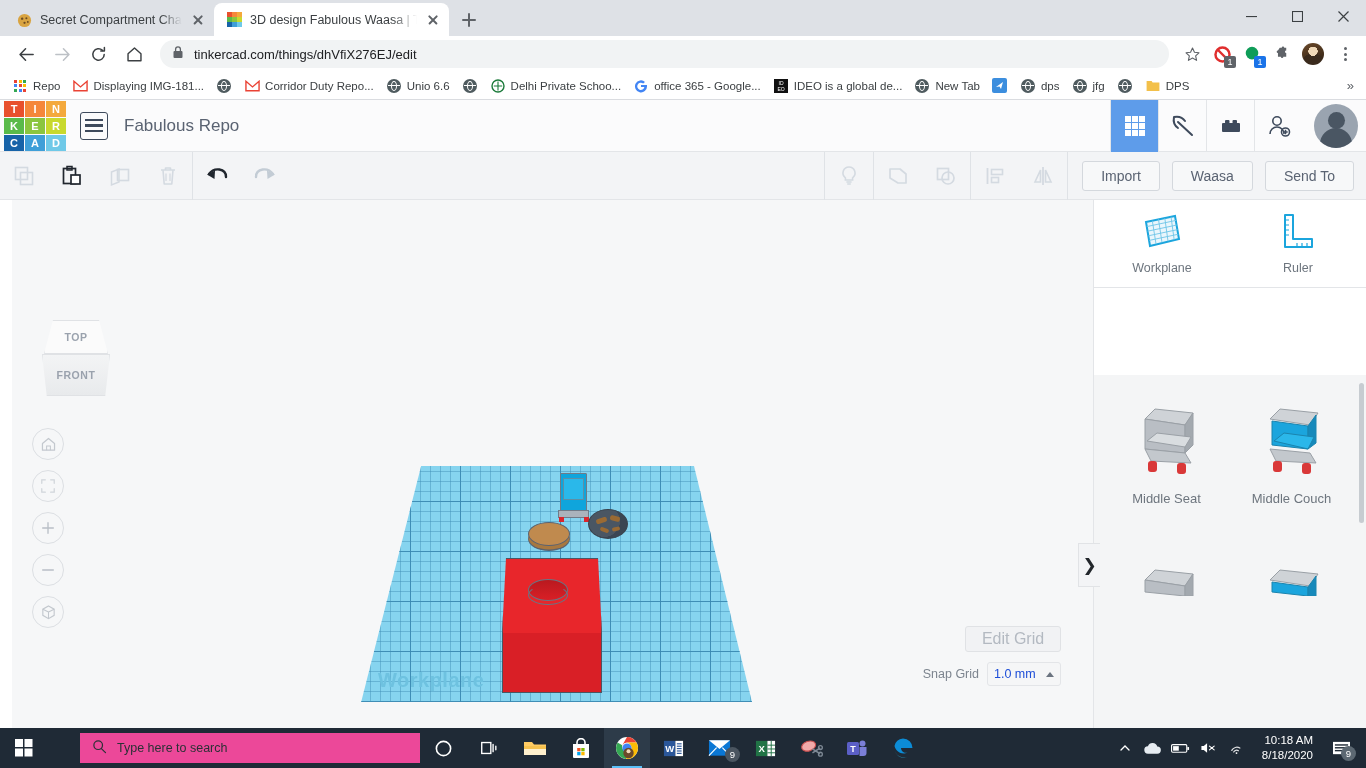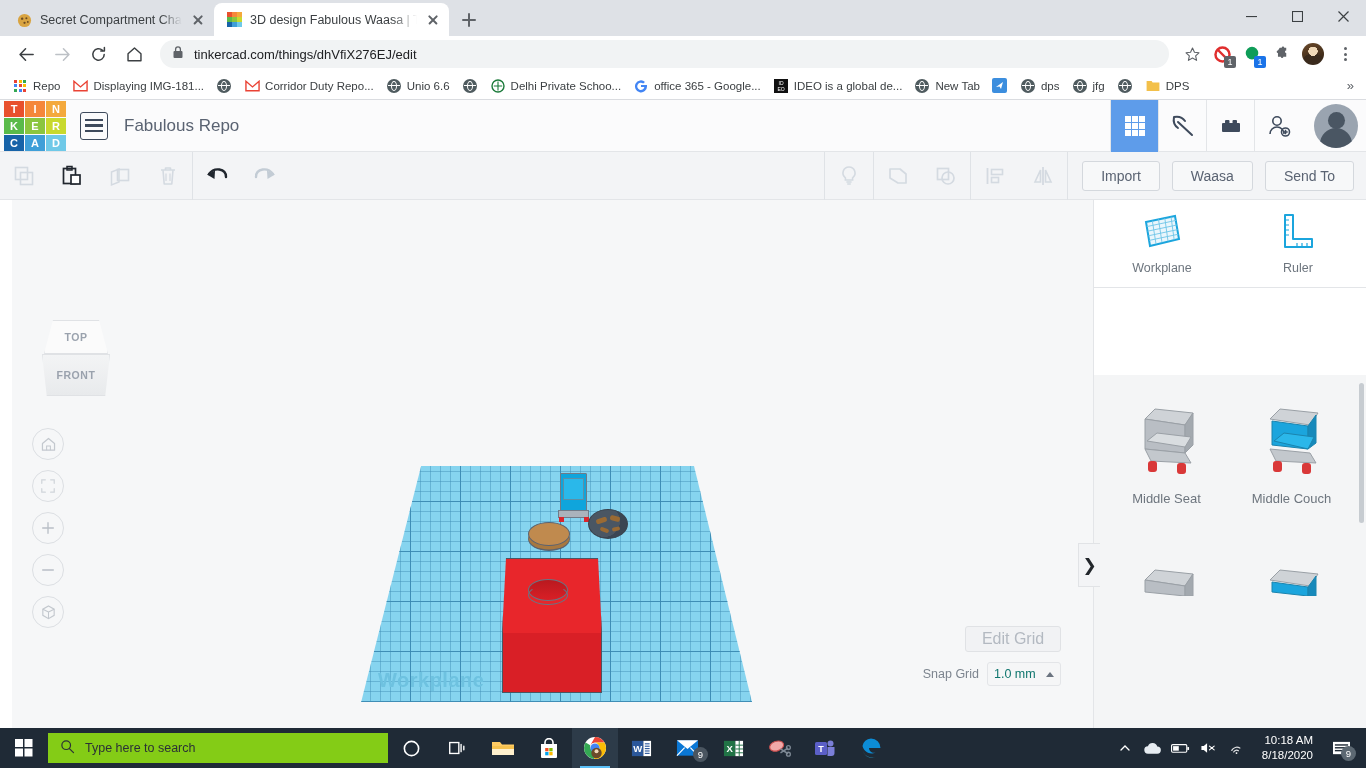--- a/index.html
+++ b/index.html
@@ -231,21 +231,21 @@
     position:absolute; right:36px; bottom:76px; width:96px; height:26px;
     background:#f1f2f4; border:1px solid #e0e2e5; border-radius:3px;
     font-size:16px; color:#b3b9c1; display:flex; align-items:center; justify-content:center; cursor:pointer;
   }
   .snapgrid { position:absolute; right:36px; bottom:42px; display:flex; align-items:center; gap:8px; }
   .snap-label { font-size:12.5px; color:#7d858f; }
   .snap-select {
     width:74px; height:24px; background:#f5f6f7; border:1px solid #e3e5e8; border-radius:3px;
     display:flex; align-items:center; justify-content:space-between; padding:0 6px; cursor:pointer;
   }
-  .snap-val { font-size:12.5px; color:#0f766e; }
+  .snap-val { font-size:12.5px; color:#1d4ed8; }
   .caret-up { width:0;height:0;border-left:4px solid transparent;border-right:4px solid transparent;border-bottom:5px solid #6b7480; }
 
   
   .collapse {
     position:absolute; left:1078px; top:443px; width:22px; height:44px;
     background:#f3f4f6; border:1px solid #e1e3e6; border-right:none;
     display:flex; align-items:center; justify-content:center; cursor:pointer; z-index:5;
   }
   .collapse span { font-size:17px; color:#22262b; line-height:1; }
 
@@ -276,22 +276,22 @@
   .rp-item-label { font-size:13px; color:#6d757e; margin-top:6px; }
   .rp-scroll { position:absolute; right:3px; top:8px; width:5px; height:140px; border-radius:3px; background:#c7ccd1; }
 
   
   .taskbar {
     position:absolute; left:0; top:728px; width:1366px; height:40px;
     background:#1f2a36; display:flex; align-items:center;
   }
   .start { width:48px; height:40px; display:flex; align-items:center; justify-content:center; cursor:pointer; }
   .tb-search {
-    width:340px; height:30px; background:#84cc16; display:flex; align-items:center;
-    gap:10px; padding:0 12px; cursor:text;
+    width:340px; height:30px; background:#ec4899; display:flex; align-items:center;
+    gap:10px; padding:0 12px; cursor:text;margin-left:32px;
   }
   .tb-search-text { font-size:12.5px; color:#2b3136; }
   .tb-ico { width:46px; height:40px; display:flex; align-items:center; justify-content:center; position:relative; cursor:pointer; }
   .tb-ico.active { background:#2d3b49; }
   .tb-ico.active::after { content:""; position:absolute; left:8px; right:8px; bottom:0; height:2.5px; background:#5bc0f8; }
   .tray { margin-left:auto; display:flex; align-items:center; gap:2px; padding-right:9px; }
   .tray-ico { width:26px; height:40px; display:flex; align-items:center; justify-content:center; cursor:pointer; }
   .clock { display:flex; flex-direction:column; align-items:flex-end; padding:0 10px; cursor:pointer; line-height:1.28; }
   .clock div { font-size:11.5px; color:#fff; }
   .notif { width:32px; height:40px; display:flex; align-items:center; justify-content:center; position:relative; cursor:pointer; }

